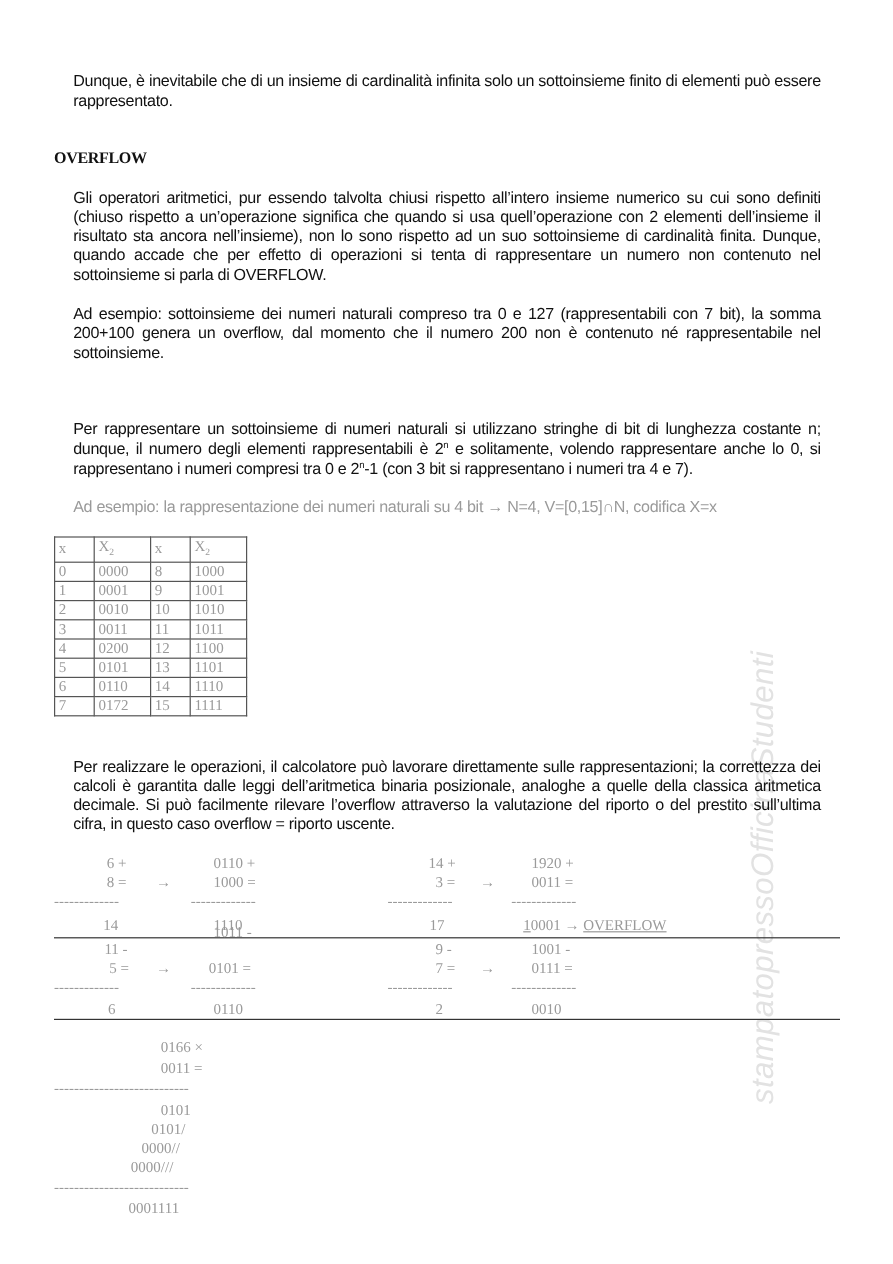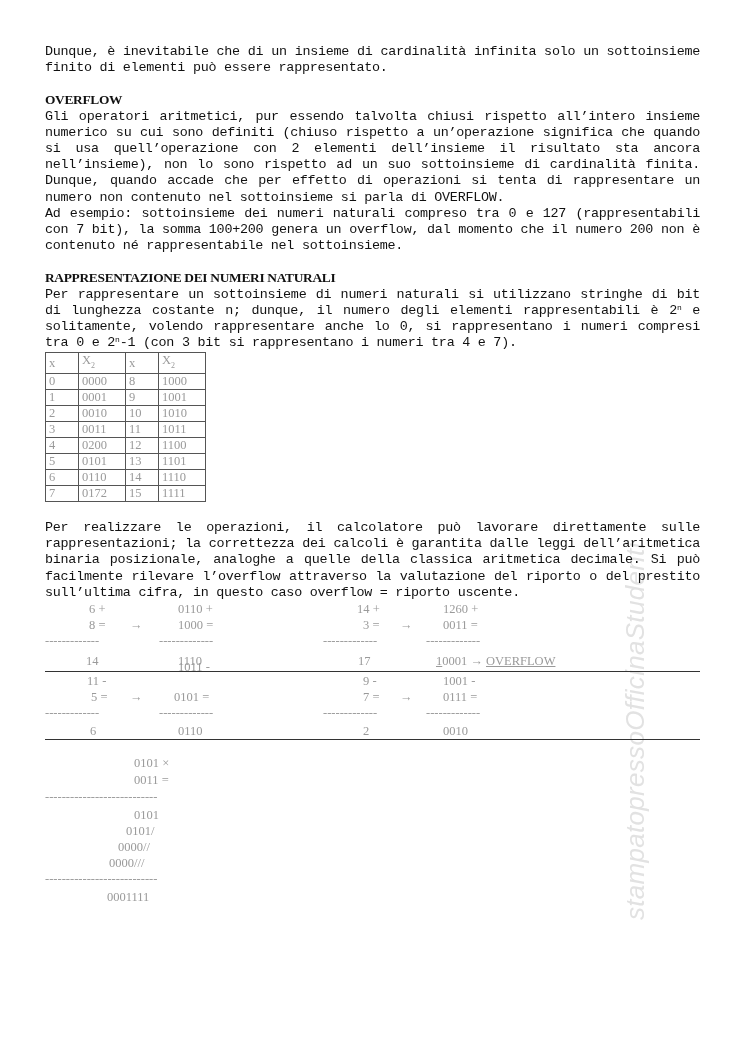--- a/index.html
+++ b/index.html
@@ -1,19 +1,19 @@
 <!DOCTYPE html>
 <html><head>
 <meta charset="utf-8">
 <style>
   html, body { margin:0; padding:0; background:#ffffff; }
   body { width:744px; height:1053px; position:relative; overflow:hidden;
          font-family:"Liberation Sans Narrow","Liberation Serif",serif; color:#111; }
   .page { position:absolute; left:45px; top:44px; width:655px; }
-  .p { font-family:Liberation Mono, monospace; font-size:13.4px; line-height:16.2px; text-align:justify; margin:0; letter-spacing:-0.25px; }
+  .p { font-family:Liberation Sans, sans-serif; font-size:13.4px; line-height:16.2px; text-align:justify; margin:16px; letter-spacing:-0.25px; }
   .gap { height:16px; }
   .h { font-family:"Liberation Serif",serif; font-weight:bold; font-size:13.4px; line-height:16.2px; margin:0; letter-spacing:-0.3px; }
   .gray { color:#9a9a9a; }
   sup { font-size:8px; vertical-align:top; line-height:8px; position:relative; top:1px; }
   table.bin { border-collapse:collapse; font-family:"Liberation Serif",serif; font-size:12.5px; color:#9a9a9a; margin-top:1px; }
   table.bin td { border:1px solid #555; padding:0 3px; height:15px; line-height:15px; }
   table.bin td.cx { width:26px; }
   table.bin td.cb { width:40px; }
   sub { font-size:8px; }
   .ops { position:relative; height:138px; font-family:"Liberation Serif",serif; font-size:12.5px; color:#9a9a9a; }
@@ -30,25 +30,25 @@
 
 <div class="wm">stampatopressoOfficinaStudenti</div>
 
 <div class="page">
 
   <p class="p">Dunque, è inevitabile che di un insieme di cardinalità infinita solo un sottoinsieme finito di elementi può essere rappresentato.</p>
   <div class="gap"></div>
 
   <p class="h">OVERFLOW</p>
   <p class="p">Gli operatori aritmetici, pur essendo talvolta chiusi rispetto all’intero insieme numerico su cui sono definiti (chiuso rispetto a un’operazione significa che quando si usa quell’operazione con 2 elementi dell’insieme il risultato sta ancora nell’insieme), non lo sono rispetto ad un suo sottoinsieme di cardinalità finita. Dunque, quando accade che per effetto di operazioni si tenta di rappresentare un numero non contenuto nel sottoinsieme si parla di OVERFLOW.</p>
-  <p class="p">Ad esempio: sottoinsieme dei numeri naturali compreso tra 0 e 127 (rappresentabili con 7 bit), la somma 100+200 genera un overflow, dal momento che il numero 200 non è contenuto né rappresentabile nel sottoinsieme.</p>
+  <p class="p">Ad esempio: sottoinsieme dei numeri naturali compreso tra 0 e 127 (rappresentabili con 7 bit), la somma 200+100 genera un overflow, dal momento che il numero 200 non è contenuto né rappresentabile nel sottoinsieme.</p>
   <div class="gap"></div>
 
-  <p class="h">RAPPRESENTAZIONE DEI NUMERI NATURALI</p>
   <p class="p"><span>Per rappresentare un sottoinsieme di numeri naturali si utilizzano stringhe di bit di lunghezza costante n; dunque, il numero degli elementi rappresentabili è 2</span><sup>n</sup><span> e solitamente, volendo rappresentare anche lo 0, si rappresentano i numeri compresi tra 0 e 2</span><sup>n</sup><span>-1 (con 3 bit si rappresentano i numeri tra 4 e 7).</span></p>
+  <p class="p gray">Ad esempio: la rappresentazione dei numeri naturali su 4 bit → N=4, V=[0,15]∩N, codifica X=x</p>
 
   <table class="bin">
     <tbody>
         <tr>
       <td class="cx">x</td>
       <td class="cb"><span>X</span><sub>2</sub></td>
       <td class="cx">x</td>
       <td class="cb"><span>X</span><sub>2</sub></td>
     </tr>
     </tbody>
@@ -118,21 +118,21 @@
     <span class="t" style="left:133px;top:0">0110 +</span>
     <span class="t" style="left:133px;top:16px">1000 =</span>
     <span class="t" style="left:114px;top:32px">-------------</span>
     <span class="t" style="left:133px;top:52px">1110</span>
 
     <span class="t" style="left:312px;top:0">14 +</span>
     <span class="t" style="left:318px;top:16px">3 =</span>
     <span class="t" style="left:278px;top:32px">-------------</span>
     <span class="t" style="left:313px;top:52px">17</span>
     <span class="t" style="left:355px;top:16px">→</span>
-    <span class="t" style="left:398px;top:0">1260 +</span>
+    <span class="t" style="left:398px;top:0">1920 +</span>
     <span class="t" style="left:398px;top:16px">0011 =</span>
     <span class="t" style="left:381px;top:32px">-------------</span>
     <span class="t" style="left:391px;top:52px"><span class="u">1</span><span>0001</span><span> → </span><span class="u">OVERFLOW</span></span>
 
     <div class="rule" style="top:70px"></div>
 
     <span class="t" style="left:42px;top:72px">11 -</span>
     <span class="t" style="left:46px;top:88px">5 =</span>
     <span class="t" style="left:0;top:104px">-------------</span>
     <span class="t" style="left:45px;top:122px">6</span>
@@ -149,21 +149,21 @@
     <span class="t" style="left:355px;top:88px">→</span>
     <span class="t" style="left:398px;top:72px">1001 -</span>
     <span class="t" style="left:398px;top:88px">0111 =</span>
     <span class="t" style="left:381px;top:104px">-------------</span>
     <span class="t" style="left:398px;top:122px">0010</span>
 
     <div class="rule" style="top:138px;border-top-width:1px"></div>
   </div>
 
   <div class="mult" style="margin-top:16px">
-    <span class="t" style="left:89px;top:0">0101 ×</span>
+    <span class="t" style="left:89px;top:0">0166 ×</span>
     <span class="t" style="left:89px;top:17px">0011 =</span>
     <span class="t" style="left:0;top:34px">---------------------------</span>
     <span class="t" style="left:89px;top:52px">0101</span>
     <span class="t" style="left:81px;top:68px">0101/</span>
     <span class="t" style="left:73px;top:84px">0000//</span>
     <span class="t" style="left:64px;top:100px">0000///</span>
     <span class="t" style="left:0;top:116px">---------------------------</span>
     <span class="t" style="left:62px;top:134px">0001111</span>
   </div>
 

